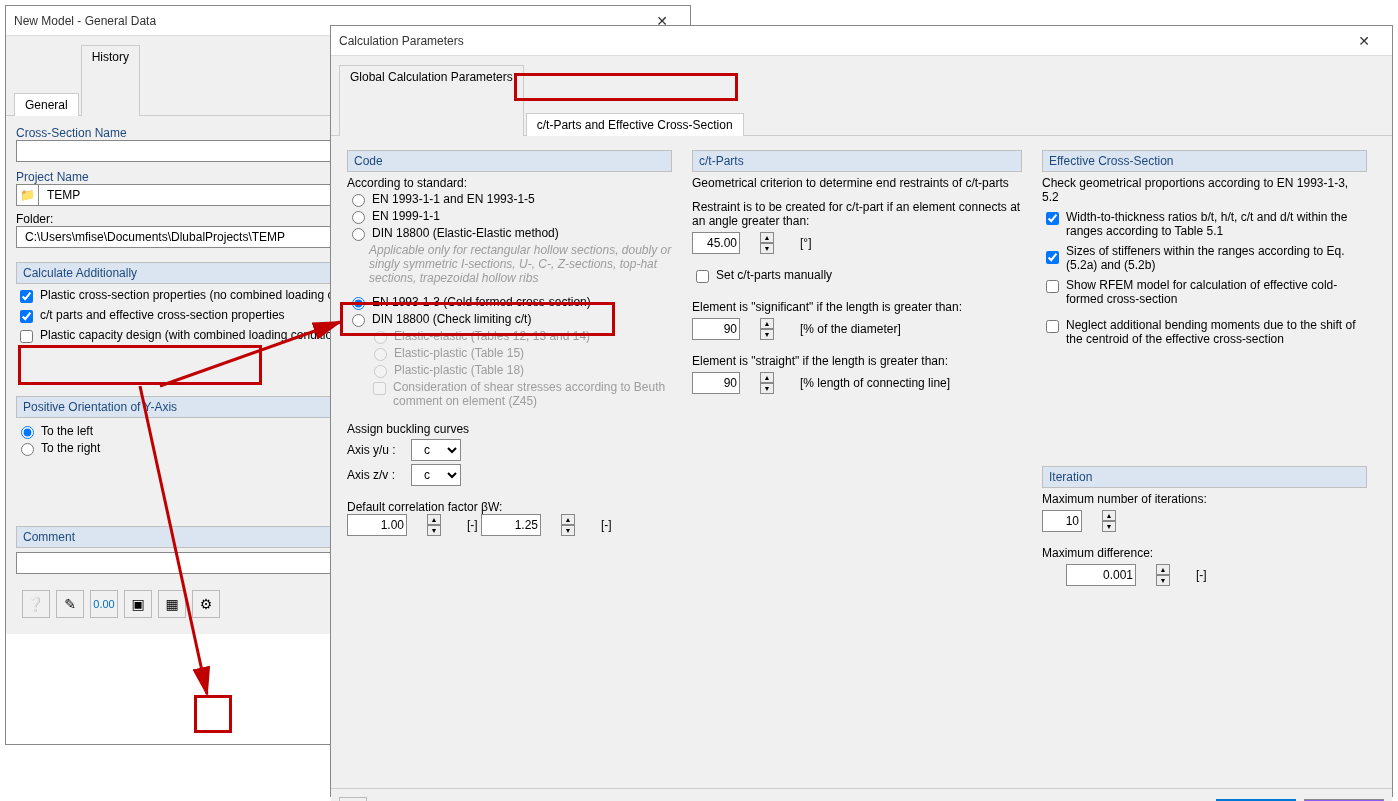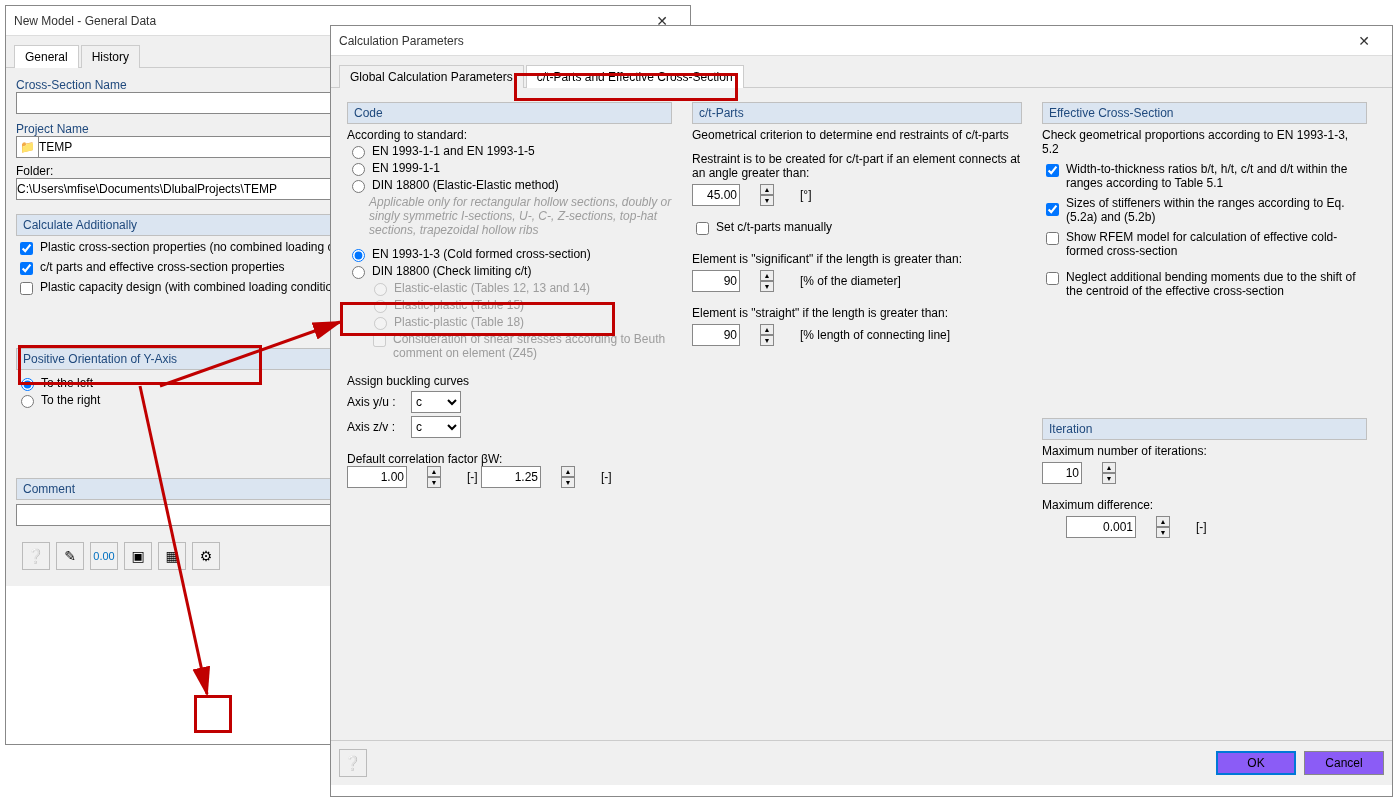--- a/index.html
+++ b/index.html
@@ -7,28 +7,28 @@
 
 
 .window { position: absolute; background: #fff; border: 1px solid #888; }
 .titlebar { height: 30px; display: flex; align-items: center; padding: 0 8px; background: #fff; border-bottom: 1px solid #ddd; color: #333; }
 .titlebar .title { flex: 1; }
 .close-x { width: 40px; text-align: center; cursor: pointer; font-size: 14px; }
 
 
 .tabstrip { display: flex; padding: 8px 8px 0 8px; border-bottom: 1px solid #ccc; background: #f0f0f0; }
 .tab { padding: 4px 10px; background: #f0f0f0; border: 1px solid #ccc; border-bottom: none; margin-right: 2px; cursor: pointer; position: relative; top:1px; }
-.tab.active { background: #fff; }
+.tab.active { background: #fff; margin-top: 48px; }
 
 
 .section-head { background: #dbe5f1; color: #1f497d; padding: 3px 6px; font-weight: normal; border: 1px solid #c0c0c0; margin-bottom:4px;}
 .label-blue { color: #1f497d; }
 
 
-input[type=text].field, .field { border: 1px solid #888; height: 22px; padding: 1px 0; background: #fff; }
+input[type=text].field, .field { border: 1px solid #888; height: 22px; padding: 1px 8px; background: #fff; }
 select.field { height: 22px; }
 .folder-input { width: 100%; }
 
 
 .chk, .rdo { display: flex; align-items: flex-start; gap: 4px; margin: 2px 0; }
 .chk input, .rdo input { margin-top: 2px; }
 .disabled { color: #9d9d9d; }
 
 
 .spinner { display: inline-flex; align-items: center; gap: 20px; }

